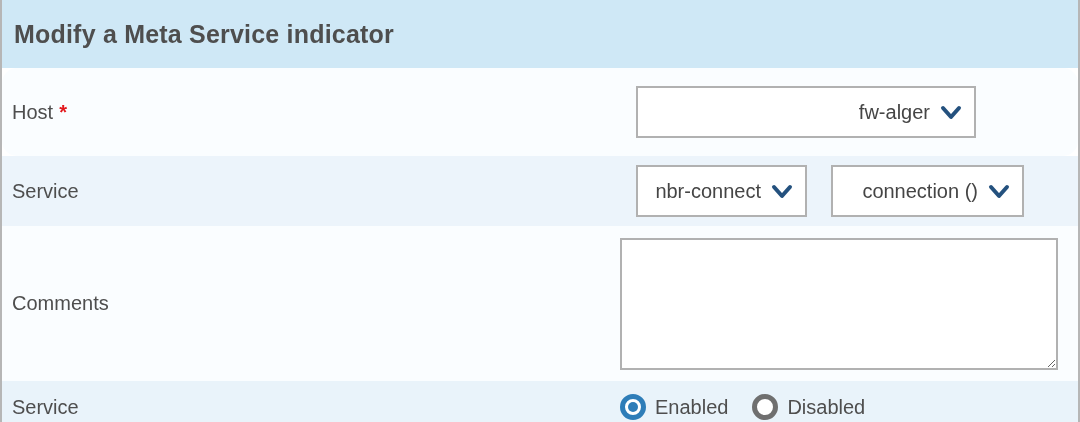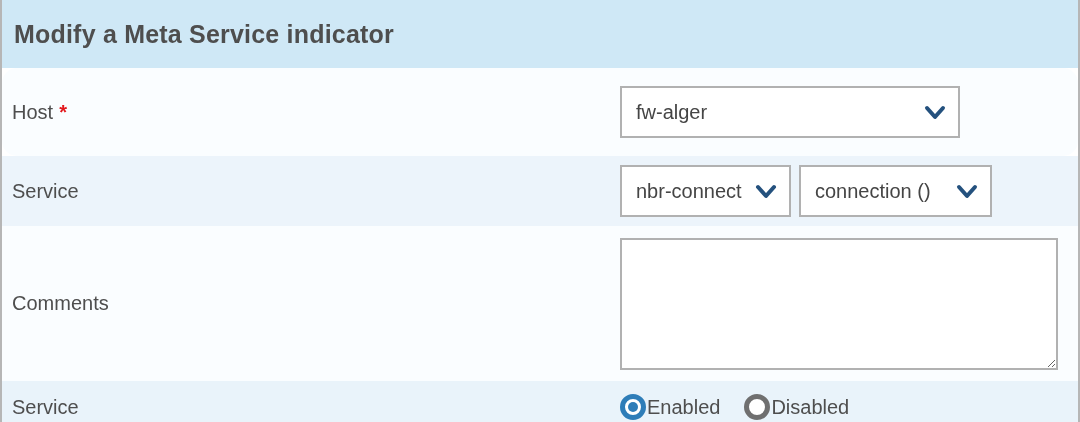--- a/index.html
+++ b/index.html
@@ -56,23 +56,24 @@
     align-items: center;
     gap: 8px;
   }
   .select-box {
     height: 52px;
     box-sizing: border-box;
     background: #ffffff;
     border: 2px solid var(--input_border, #b1b1b1);
     display: flex;
     align-items: center;
-    justify-content: space-between;
+    justify-content: flex-end;
     padding: 0 12px 0 14px;
     cursor: pointer;
+    margin-left: 16px;
   }
   .select-box .select-value {
     font-size: 20px;
     color: #454545;
     white-space: nowrap;
   }
   .select-host    { width: 340px; }
   .select-service { width: 171px; }
   .select-metric  { width: 193px; }
   .chevron {
@@ -94,21 +95,21 @@
     padding: 6px 8px;
   }
   .radio-group {
     display: flex;
     align-items: center;
     gap: 24px;
   }
   .radio-option {
     display: flex;
     align-items: center;
-    gap: 1px;
+    gap: 9px;
     cursor: pointer;
   }
   .radio-circle {
     width: 26px;
     height: 26px;
     box-sizing: border-box;
     border-radius: 50%;
     background: #ffffff;
     position: relative;
     flex: 0 0 auto;

